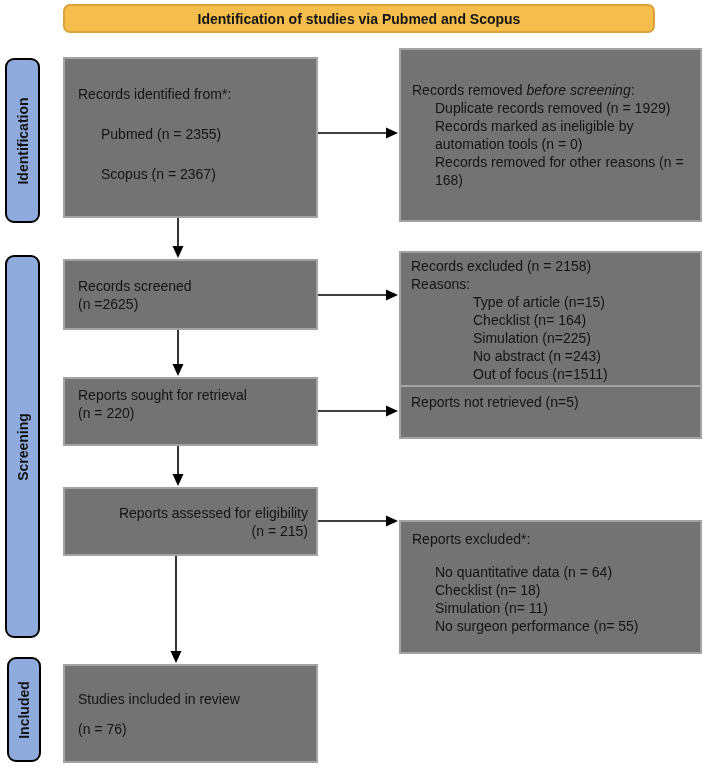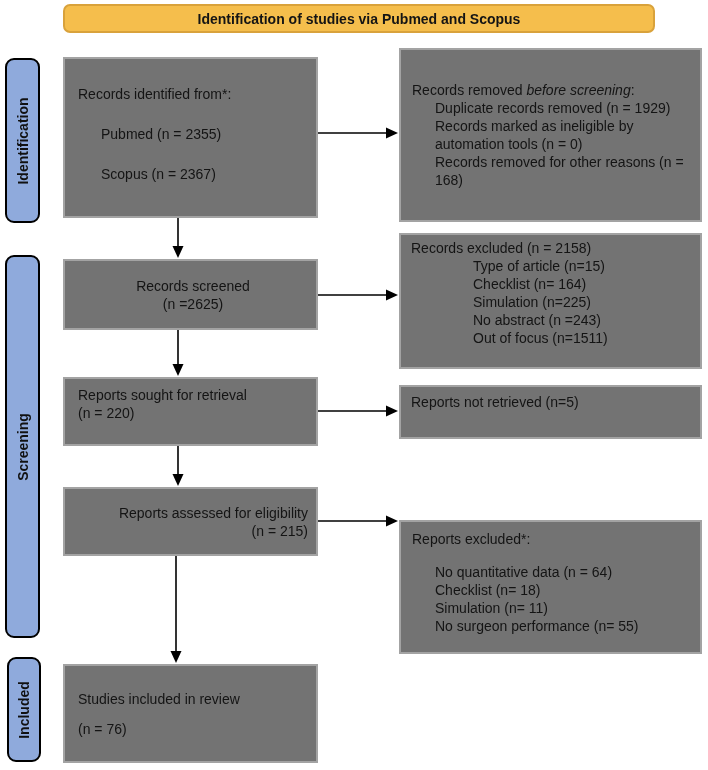--- a/index.html
+++ b/index.html
@@ -72,21 +72,21 @@
   <div class="stage" style="left:7px; top:657px; width:34px; height:105px;">
     <span>Included</span>
   </div>
 
   <div class="box center-v" style="left:63px; top:57px; width:255px; height:161px; padding:8px 8px 16px 13px;gap:22px;">
     <div>Records identified from*:</div>
     <div class="ind">Pubmed (n = 2355)</div>
     <div class="ind">Scopus (n = 2367)</div>
   </div>
 
-  <div class="box center-v" style="left:63px; top:259px; width:255px; height:71px; padding:4px 8px 4px 13px;align-items:center;">
+  <div class="box center-v" style="left:63px; top:259px; width:255px; height:71px; padding:4px 8px 4px 13px;">
     <div>Records screened</div>
     <div>(n =2625)</div>
   </div>
 
   <div class="box center-v" style="left:63px; top:377px; width:255px; height:69px; padding:4px 8px 20px 13px;">
     <div>Reports sought for retrieval</div>
     <div>(n = 220)</div>
   </div>
 
   <div class="box center-v" style="left:63px; top:487px; width:255px; height:69px; padding:4px 8px 4px 13px;text-align:right;">
@@ -99,22 +99,23 @@
     <div>(n = 76)</div>
   </div>
 
   <div class="box center-v" style="left:399px; top:48px; width:303px; height:174px; padding:8px 7px 8px 11px;">
     <div><span>Records removed </span><i>before screening</i><span>:</span></div>
     <div class="ind">Duplicate records removed (n = 1929)</div>
     <div class="ind">Records marked as ineligible by automation tools (n = 0)</div>
     <div class="ind">Records removed for other reasons (n = 168)</div>
   </div>
 
-  <div class="box" style="left:399px; top:233px; width:303px; height:136px; padding:4px 6px 4px 10px;">
+  <div class="box" style="left:399px; top:251px; width:303px; height:136px; padding:4px 6px 4px 10px;">
     <div>Records excluded (n = 2158)</div>
+    <div>Reasons:</div>
     <div class="ind2">Type of article (n=15)</div>
     <div class="ind2">Checklist (n= 164)</div>
     <div class="ind2">Simulation (n=225)</div>
     <div class="ind2">No abstract (n =243)</div>
     <div class="ind2">Out of focus (n=1511)</div>
   </div>
 
   <div class="box" style="left:399px; top:385px; width:303px; height:54px; padding:6px 6px 4px 10px;">
     <div>Reports not retrieved (n=5)</div>
   </div>

